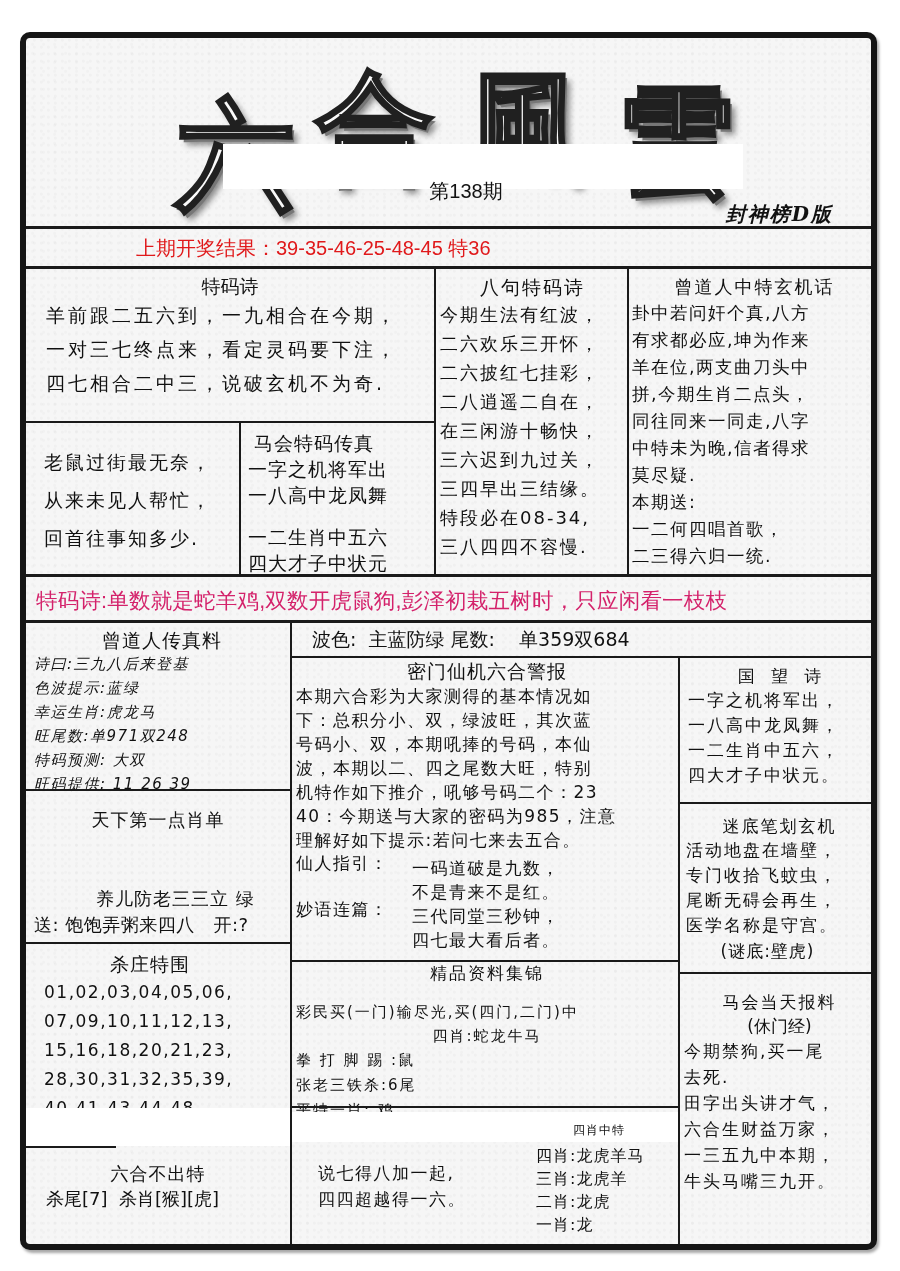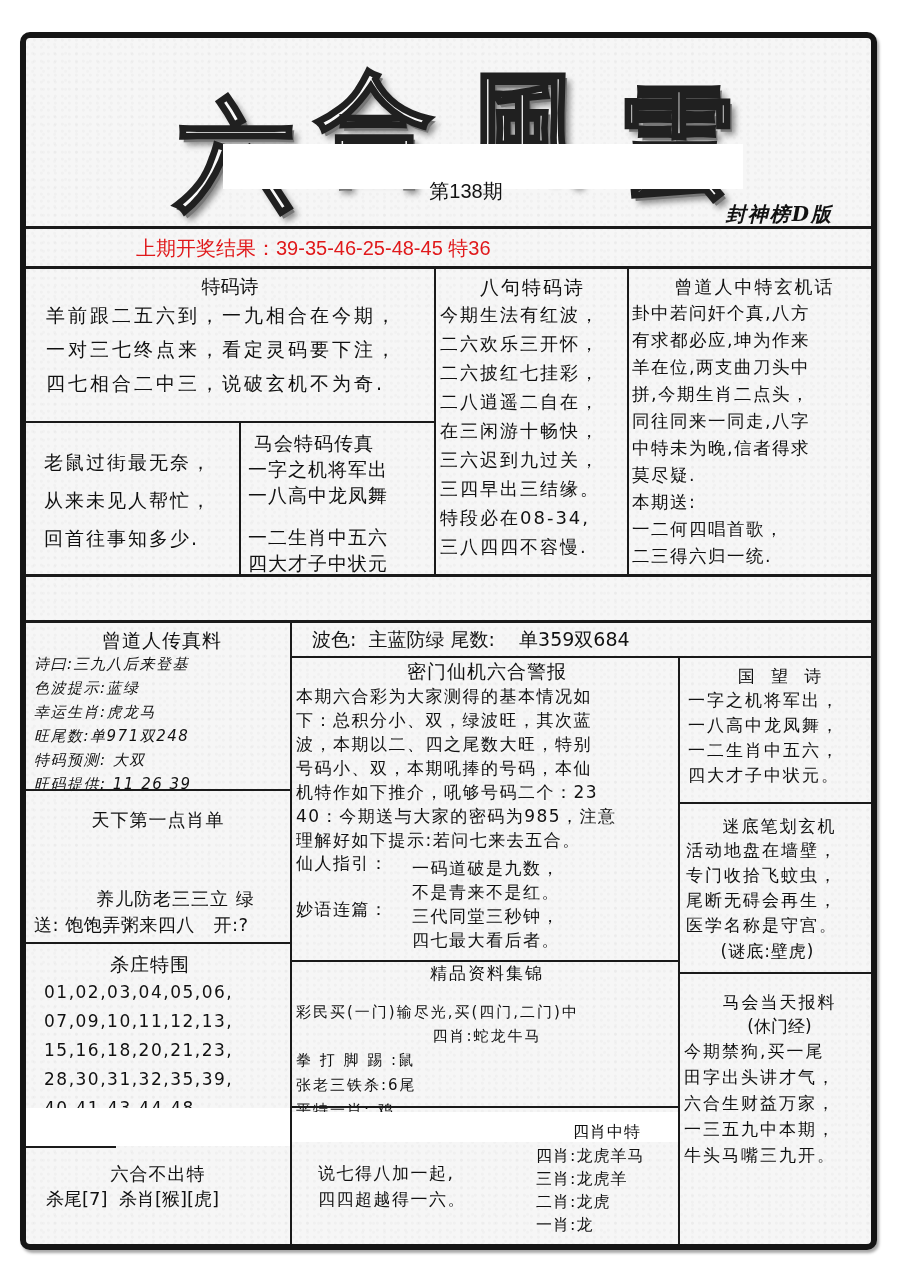--- a/index.html
+++ b/index.html
@@ -111,20 +111,21 @@
       <div class="line">同往同来一同走,八字</div>
       <div class="line">中特未为晚,信者得求</div>
       <div class="line">莫尽疑.</div>
       <div class="line">本期送:</div>
       <div class="line">一二何四唱首歌，</div>
       <div class="line">二三得六归一统.</div>
     </div>
   </div>
 
   <div class="hline" style="left:0;top:536px;width:100%;height:3px;"></div>
+  <div class="pinkline">特码诗:单数就是蛇羊鸡,双数开虎鼠狗,彭泽初栽五树时，只应闲看一枝枝</div>
   <div class="hline" style="left:0;top:582px;width:100%;height:3px;"></div>
 
   <div class="vline" style="left:264px;top:582px;width:2px;height:630px;"></div>
   <div class="vline" style="left:652px;top:618px;width:2px;height:594px;"></div>
   <div class="hline" style="left:264px;top:618px;width:600px;height:2px;"></div>
 
   <div class="abs t19" style="left:286px;top:588px;white-space:pre;line-height:26px;">波色:  主蓝防绿 尾数:    单359双684</div>
 
   <div class="abs" style="left:8px;top:590px;width:256px;">
     <div class="center t19" style="line-height:24px;letter-spacing:1px;">曾道人传真料</div>
@@ -163,22 +164,22 @@
   <div class="abs" style="left:0;top:1124px;width:264px;">
     <div class="center t18" style="line-height:24px;letter-spacing:1px;">六合不出特</div>
     <div class="t18 line" style="padding-left:20px;line-height:26px;white-space:pre;">杀尾[7]  杀肖[猴][虎]</div>
   </div>
 
   <div class="abs" style="left:270px;top:620px;width:382px;">
     <div class="center t19" style="line-height:26px;letter-spacing:1px;">密门仙机六合警报</div>
     <div class="t17" style="line-height:24px;letter-spacing:1.5px;">
       <div class="line">本期六合彩为大家测得的基本情况如</div>
       <div class="line">下：总积分小、双，绿波旺，其次蓝</div>
+      <div class="line">号码小、双，本期吼捧的号码，本仙</div>
       <div class="line">波，本期以二、四之尾数大旺，特别</div>
-      <div class="line">号码小、双，本期吼捧的号码，本仙</div>
       <div class="line">机特作如下推介，吼够号码二个：23</div>
       <div class="line">40：今期送与大家的密码为985，注意</div>
       <div class="line">理解好如下提示:若问七来去五合。</div>
     </div>
     <div class="t17" style="position:relative;height:96px;letter-spacing:1.5px;">
       <div class="line" style="position:absolute;left:0;top:0;">仙人指引：</div>
       <div class="line" style="position:absolute;left:116px;top:4px;line-height:24px;">一码道破是九数，</div>
       <div class="line" style="position:absolute;left:116px;top:28px;line-height:24px;">不是青来不是红。</div>
       <div class="line" style="position:absolute;left:0;top:46px;">妙语连篇：</div>
       <div class="line" style="position:absolute;left:116px;top:52px;line-height:24px;">三代同堂三秒钟，</div>
@@ -196,21 +197,21 @@
       <div class="line">张老三铁杀:6尾</div>
       <div class="line">平特一肖: 鸡</div>
     </div>
   </div>
   <div class="hline" style="left:264px;top:1068px;width:390px;height:2px;"></div>
   <div class="whitestrip" style="left:266px;top:1074px;width:386px;height:30px;"></div>
 
   <div class="abs" style="left:272px;top:1108px;width:380px;height:104px;">
     <div class="t17 line" style="position:absolute;left:20px;top:14px;line-height:26px;letter-spacing:1.5px;">说七得八加一起,</div>
     <div class="t17 line" style="position:absolute;left:20px;top:40px;line-height:26px;letter-spacing:1.5px;">四四超越得一六。</div>
-    <div class="line" style="position:absolute;left:275px;top:-24px;font-size:16px;letter-spacing:1px;">四肖中特</div>
+    <div class="line" style="position:absolute;left:275px;top:-24px;font-size:12px;letter-spacing:1px;">四肖中特</div>
     <div style="position:absolute;left:238px;top:-2px;font-size:16px;line-height:23px;letter-spacing:1px;">
       <div class="line">四肖:龙虎羊马</div>
       <div class="line">三肖:龙虎羊</div>
       <div class="line">二肖:龙虎</div>
       <div class="line">一肖:龙</div>
     </div>
   </div>
 
   <div class="abs" style="left:656px;top:626px;width:195px;">
     <div class="center t17" style="line-height:24px;white-space:pre;">国   望   诗</div>
@@ -233,19 +234,20 @@
     </div>
     <div class="t17 line" style="text-align:center;padding-right:24px;line-height:26px;letter-spacing:1px;">(谜底:壁虎)</div>
   </div>
   <div class="hline" style="left:653px;top:934px;width:210px;height:2px;"></div>
 
   <div class="abs" style="left:656px;top:952px;width:195px;">
     <div class="center t17" style="line-height:24px;letter-spacing:2px;">马会当天报料</div>
     <div class="center t17" style="line-height:24px;">(休门经)</div>
     <div class="t17" style="line-height:26px;letter-spacing:2px;padding-left:2px;">
       <div class="line">今期禁狗,买一尾</div>
+      <div class="line">去死.</div>
       <div class="line">田字出头讲才气，</div>
       <div class="line">六合生财益万家，</div>
       <div class="line">一三五九中本期，</div>
       <div class="line">牛头马嘴三九开。</div>
     </div>
   </div>
 </div>
 
 </body></html>

